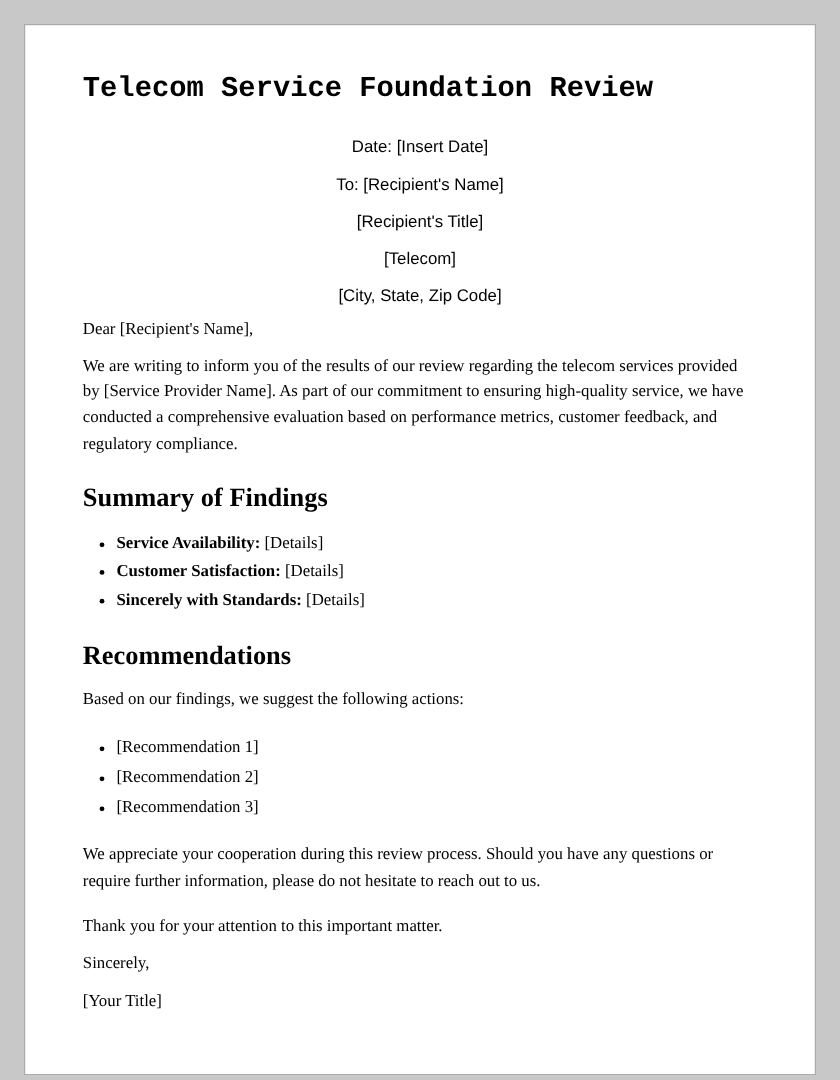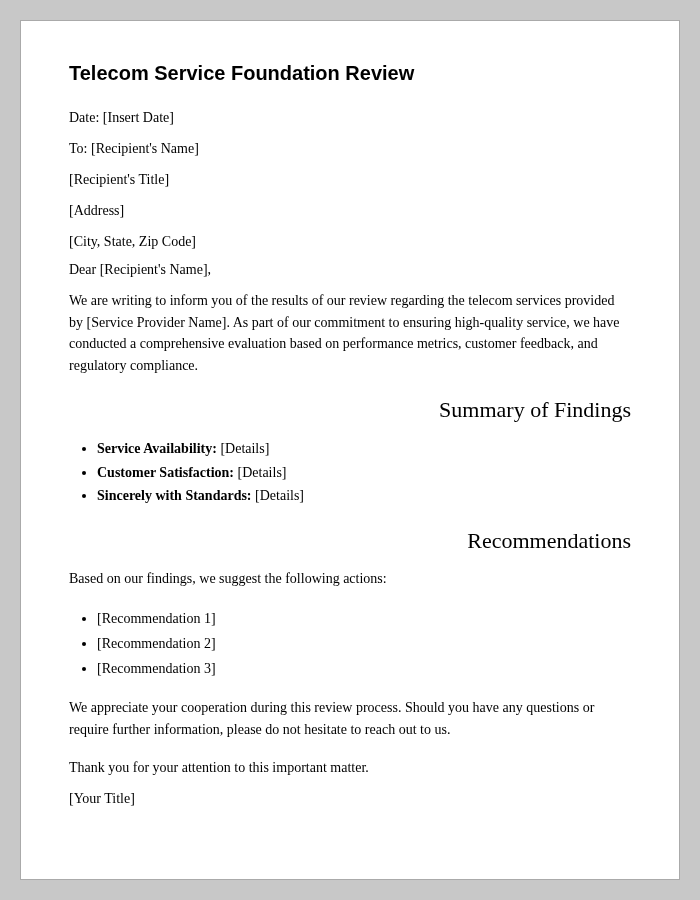--- a/index.html
+++ b/index.html
@@ -21,56 +21,56 @@
     .page-container {
       width: 660px;
       min-height: 860px;
       background: #ffffff;
       border: 1px solid #aaaaaa;
       padding: 40px 48px 40px 48px;
       position: relative;
     }
 
     .doc-title {
-      font-size: 20px;
+      font-size: 24px;
       font-weight: bold;
-      font-family: Liberation Sans, sans-serif;
+      font-family: Liberation Mono, monospace;
       margin-bottom: 22px;
       line-height: 1.2;
     }
 
     .meta-line {
       font-size: 14px;
-      font-family: Liberation Serif, serif;
+      font-family: Liberation Sans, sans-serif;
       margin-bottom: 10px;
       line-height: 1.5;
+      text-align: center;
     }
 
     .salutation {
       font-size: 14px;
       font-family: Liberation Serif, serif;
       margin-top: 4px;
       margin-bottom: 12px;
     }
 
     .body-paragraph {
       font-size: 14px;
       font-family: Georgia, 'Times New Roman', serif;
       line-height: 1.55;
       margin-bottom: 16px;
       text-align: left;
     }
 
     .section-heading {
       font-size: 22px;
-      font-weight: normal;
+      font-weight: bold;
       font-family: Georgia, 'Times New Roman', serif;
       margin-top: 20px;
       margin-bottom: 14px;
-      text-align: right;
     }
 
     .findings-list {
       list-style: disc;
       padding-left: 28px;
       margin-bottom: 16px;
     }
 
     .findings-list li {
       font-size: 14px;
@@ -105,21 +105,21 @@
 </head>
 <body>
 
 <div class="page-container">
 
   <h1 class="doc-title">Telecom Service Foundation Review</h1>
 
   <p class="meta-line">Date: [Insert Date]</p>
   <p class="meta-line">To: [Recipient's Name]</p>
   <p class="meta-line">[Recipient's Title]</p>
-  <p class="meta-line">[Address]</p>
+  <p class="meta-line">[Telecom]</p>
   <p class="meta-line">[City, State, Zip Code]</p>
 
   <p class="salutation">Dear [Recipient's Name],</p>
 
   <p class="body-paragraph">We are writing to inform you of the results of our review regarding the telecom services provided by [Service Provider Name]. As part of our commitment to ensuring high-quality service, we have conducted a comprehensive evaluation based on performance metrics, customer feedback, and regulatory compliance.</p>
 
   <h2 class="section-heading">Summary of Findings</h2>
 
   <ul class="findings-list">
     <li>
@@ -140,17 +140,18 @@
   <ul class="recommendations-list">
     <li>[Recommendation 1]</li>
     <li>[Recommendation 2]</li>
     <li>[Recommendation 3]</li>
   </ul>
 
   <p class="body-paragraph">We appreciate your cooperation during this review process. Should you have any questions or require further information, please do not hesitate to reach out to us.</p>
 
   <p class="closing-line">Thank you for your attention to this important matter.</p>
 
+  <p class="closing-line">Sincerely,</p>
 
 
   <p class="closing-line">[Your Title]</p>
 
 </div>
 
 </body></html>

